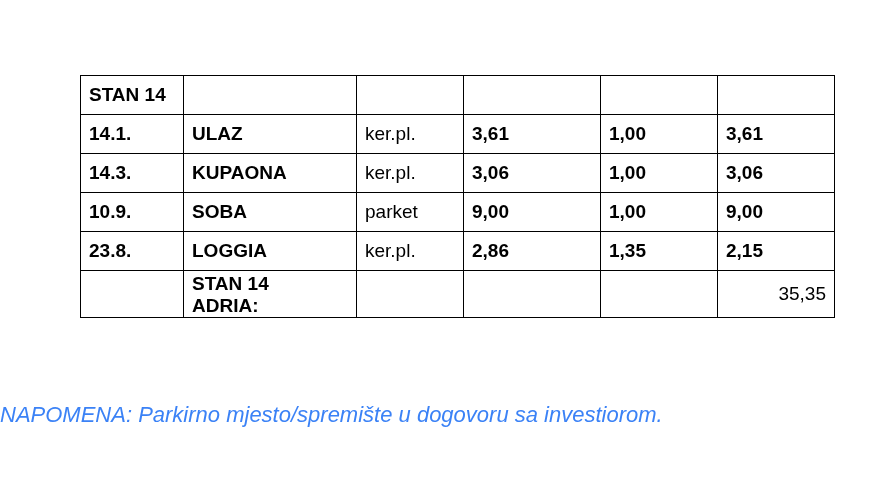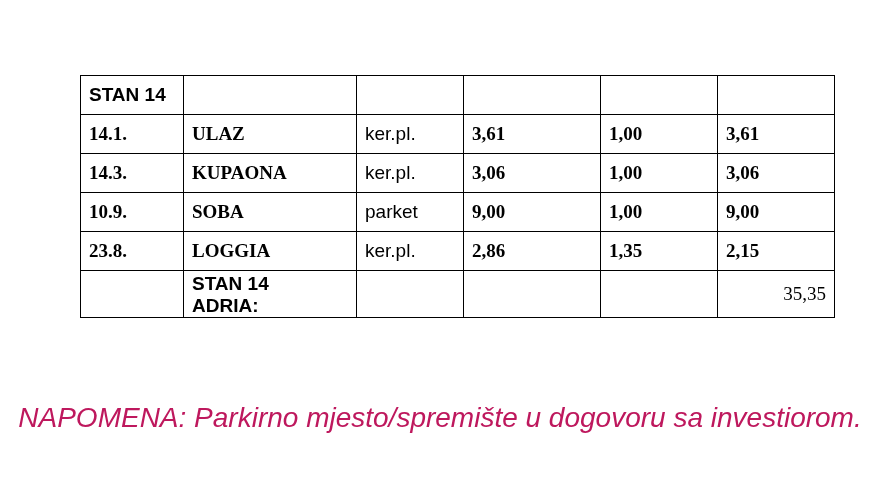--- a/index.html
+++ b/index.html
@@ -79,41 +79,40 @@
   .c-name  { width: 156px; }
   .c-mat   { width: 90px; }
   .c-a     { width: 120px; text-align: right; }
   .c-b     { width: 100px; text-align: right; }
   .c-c     { width: 100px; text-align: right; }
 
   .row-header td { height: 36px; }
   .hdr-orange { background: #f5b800; font-weight: bold; }
   .hdr-blank  { background: #ffffff; }
 
-  .bold { font-weight: bold; font-family: Liberation Serif, serif; }
+  .bold { font-weight: bold; }
   .num { text-align: left; }
 
   .total td { background: #ffff00; height: 56px; }
   .total .t-label {
     font-weight: bold;
     line-height: 1.15;
     padding-top: 2px;
     white-space: normal;
   }
   .total .t-val { text-align: right; font-weight: normal; }
 
   .note {
     position: absolute;
     left: 0;
     top: 402px;
     width: 880px;
-    text-align: center;
-    font-size: 28px;
+    font-size: 22px;
     font-style: italic;
-    color: #be185d;
+    color: #3b82f6;
     z-index: 2;
   }
 </style>
 </head>
 <body>
 
 <div class="page">
 
   <div class="watermark">ADRIA</div>
   <div class="wm-triangle"></div>

